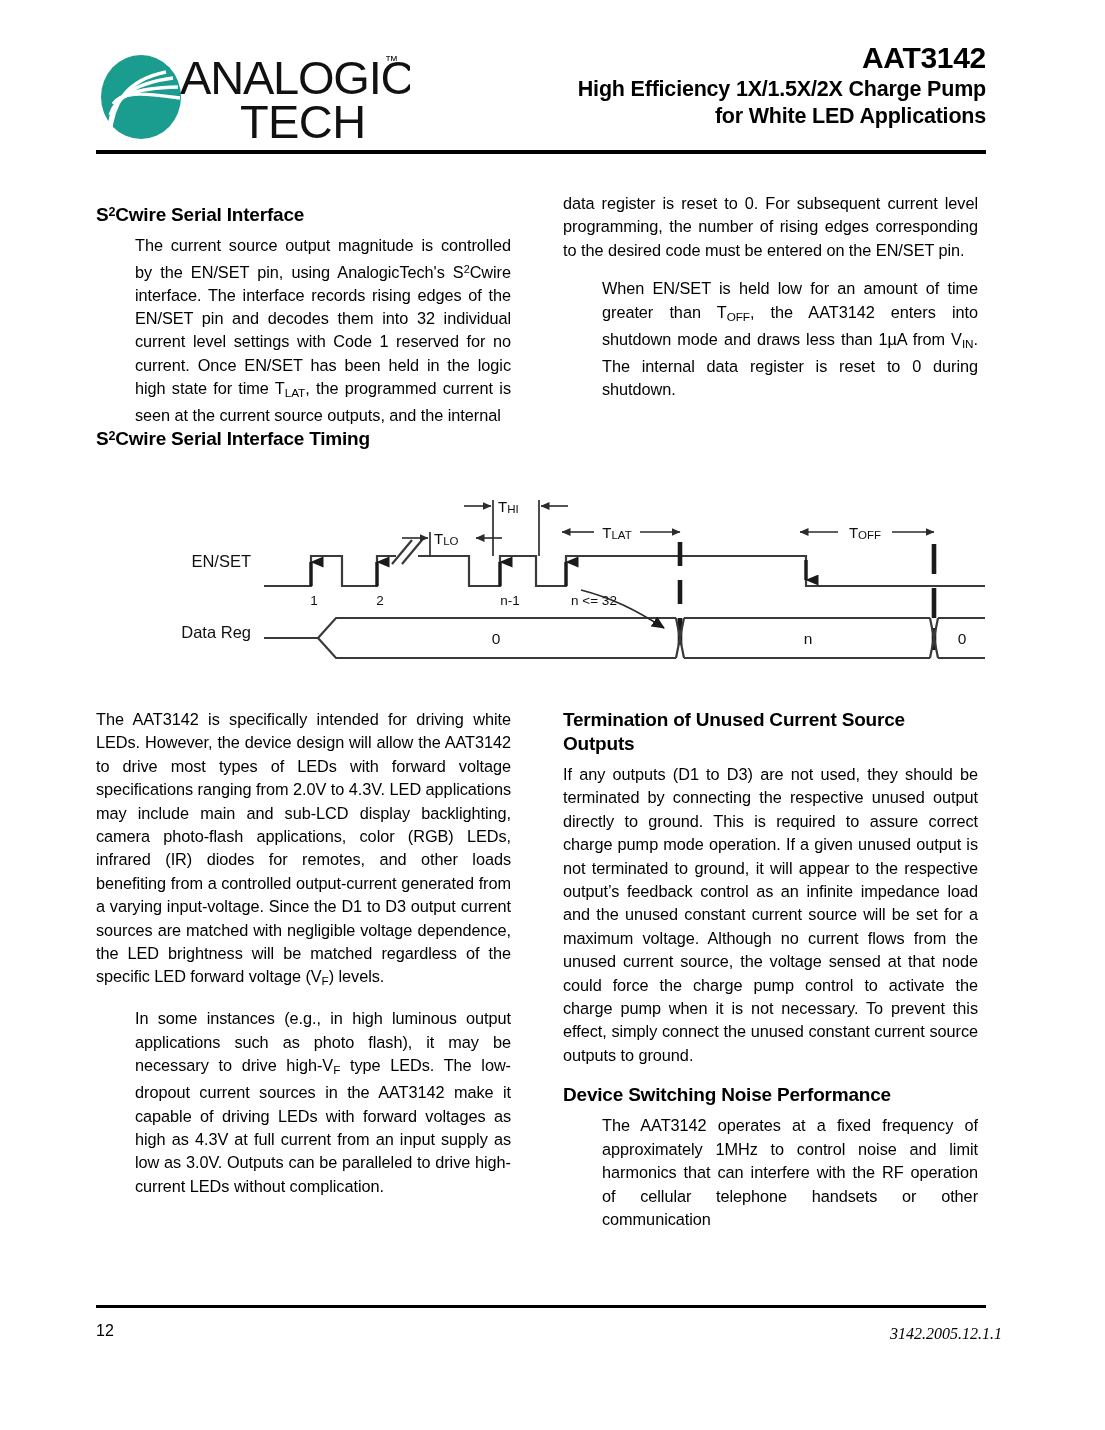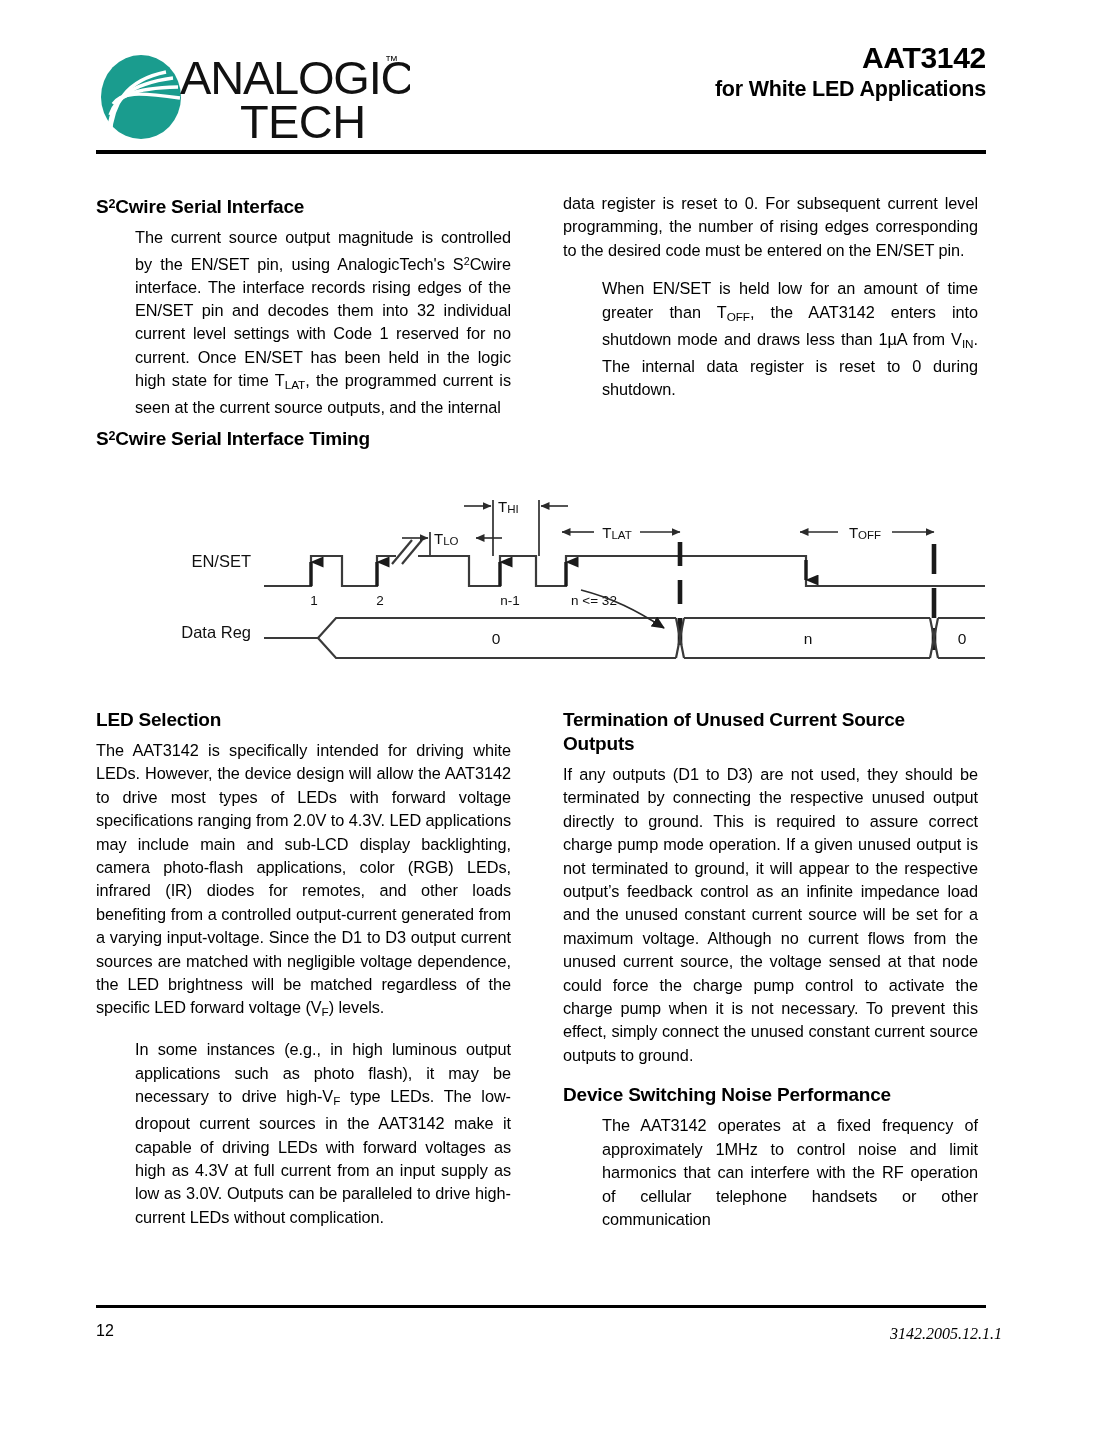--- a/index.html
+++ b/index.html
@@ -150,26 +150,27 @@
 
       <svg class="logo-text" viewBox="0 0 230 100">
         <text x="0" y="46" font-family="Liberation Sans, sans-serif" font-size="47" letter-spacing="-1.2" fill="#111111">ANALOGIC</text>
         <text x="205" y="17" font-family="Liberation Sans, sans-serif" font-size="13" fill="#111111">™</text>
         <text x="60" y="90" font-family="Liberation Sans, sans-serif" font-size="47" letter-spacing="-0.6" fill="#111111">TECH</text>
       </svg>
     </div>
 
     <div class="title-block">
       <div class="part-number">AAT3142</div>
+      <div class="part-subtitle">High Efficiency 1X/1.5X/2X Charge Pump</div>
       <div class="part-subtitle">for White LED Applications</div>
     </div>
   </div>
   <div class="header-rule"></div>
 
-  <div class="col col-left" style="top:192px;">
+  <div class="col col-left" style="top:200px;">
     <h2 class="sec"><span>S</span><sup>2</sup><span>Cwire Serial Interface</span></h2>
     <p class="body"><span>The current source output magnitude is controlled by the EN/SET pin, using AnalogicTech's S</span><sup>2</sup><span>Cwire interface.  The interface records rising edges of the EN/SET pin and decodes them into 32 individual current level settings with Code 1 reserved for no current.  Once EN/SET has been held in the logic high state for time T</span><sub>LAT</sub><span>, the programmed current is seen at the current source outputs, and the internal</span></p>
   </div>
 
   <div class="col col-right" style="top:192px;">
     <p class="body">data register is reset to 0.  For subsequent current level programming, the number of rising edges corresponding to the desired code must be entered on the EN/SET pin.</p>
     <p class="body"><span>When EN/SET is held low for an amount of time greater than T</span><sub>OFF</sub><span>, the AAT3142 enters into shutdown mode and draws less than 1µA from V</span><sub>IN</sub><span>.  The internal data register is reset to 0 during shutdown.</span></p>
   </div>
 
   <div class="timing-head"><span>S</span><sup>2</sup><span>Cwire Serial Interface Timing</span></div>
@@ -288,21 +289,20 @@
       <text x="400" y="174">0</text>
       <text x="712" y="174">n</text>
       <text x="866" y="174">0</text>
     </g>
 
     <path d="M 485 120 C 516 128 540 140 568 158" fill="none" stroke="#2b2b2b" stroke-width="1.8" marker-end="url(#acurve)"></path>
   </svg>
   </div>
 
   <div class="col col-left" style="top:708px;">
-    <h2 class="sec">LED Selection</h2>
     <p class="body"><span>The AAT3142 is specifically intended for driving white LEDs.  However, the device design will allow the AAT3142 to drive most types of LEDs with forward voltage specifications ranging from 2.0V to 4.3V.  LED applications may include main and sub-LCD display backlighting, camera photo-flash applications, color (RGB) LEDs, infrared (IR) diodes for remotes, and other loads benefiting from a controlled output-current generated from a varying input-voltage. Since the D1 to D3 output current sources are matched with negligible voltage dependence, the LED brightness will be matched regardless of the specific LED forward voltage (V</span><sub>F</sub><span>) levels.</span></p>
     <p class="body"><span>In some instances (e.g., in high luminous output applications such as photo flash), it may be necessary to drive high-V</span><sub>F</sub><span> type LEDs. The low-dropout current sources in the AAT3142 make it capable of driving LEDs with forward voltages as high as 4.3V at full current from an input supply as low as 3.0V. Outputs can be paralleled to drive high-current LEDs without complication.</span></p>
   </div>
 
   <div class="col col-right" style="top:708px;">
     <h2 class="sec">
       <span>Termination of Unused Current Source</span><br>
       <span>Outputs</span>
     </h2>
     <p class="body">If any outputs (D1 to D3) are not used, they should be terminated by connecting the respective unused output directly to ground.  This is required to assure correct charge pump mode operation.  If a given unused output is not terminated to ground, it will appear to the respective output’s feedback control as an infinite impedance load and the unused constant current source will be set for a maximum voltage.  Although no current flows from the unused current source, the voltage sensed at that node could force the charge pump control to activate the charge pump when it is not necessary.  To prevent this effect, simply connect the unused constant current source outputs to ground.</p>

